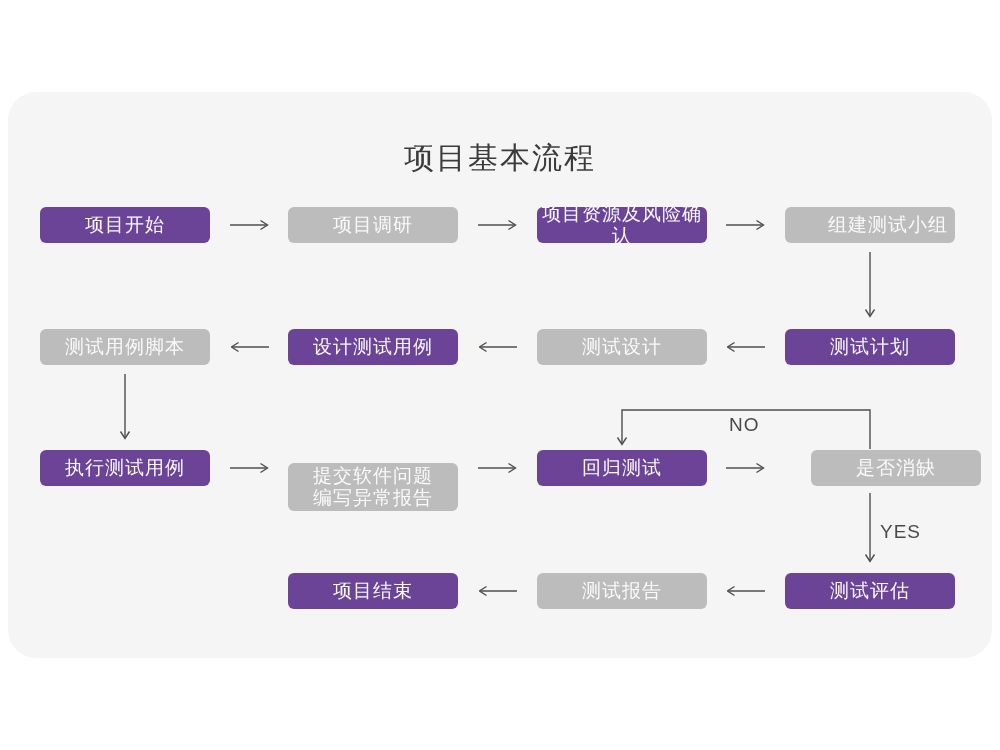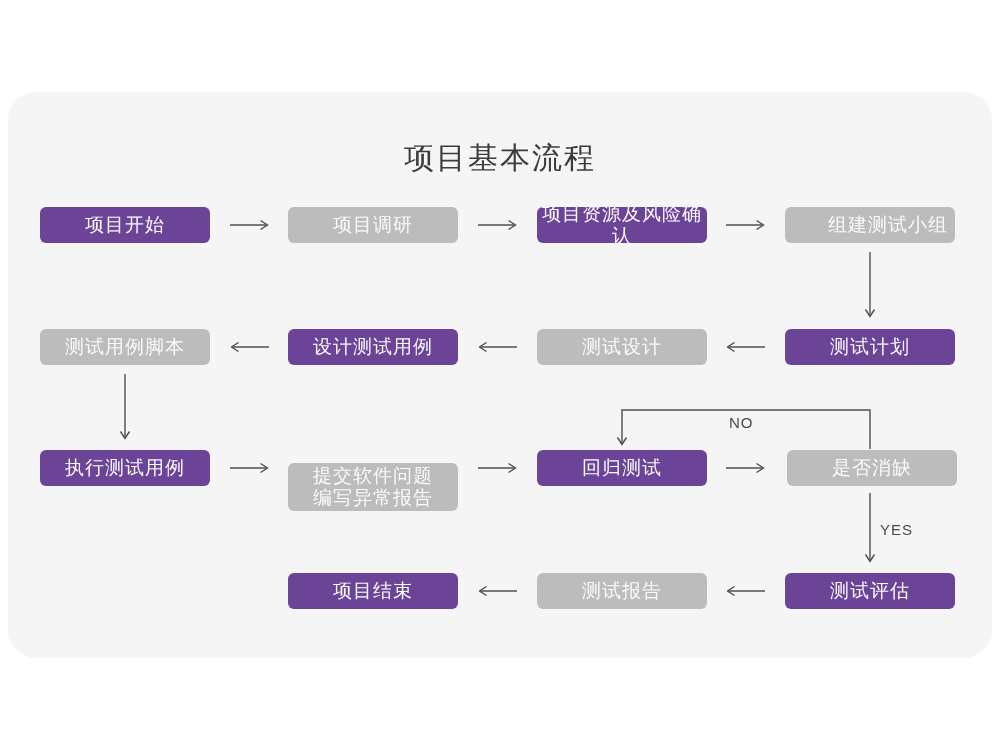--- a/index.html
+++ b/index.html
@@ -41,26 +41,26 @@
   #n-research{left:288px;top:207px;}
   #n-risk{left:537px;top:207px;}
   #n-team{left:785px;top:207px;padding-left:36px;}
   #n-case-script{left:40px;top:329px;}
   #n-case-design{left:288px;top:329px;}
   #n-design{left:537px;top:329px;}
   #n-plan{left:785px;top:329px;}
   #n-execute{left:40px;top:450px;text-align:right;}
   #n-submit{left:288px;top:444px;margin-top:19px;}
   #n-regression{left:537px;top:450px;}
-  #n-defect{left:787px;top:450px;}
+  #n-defect{left:811px;top:450px;}
   #n-end{left:288px;top:573px;font-family:Liberation Serif, serif;}
   #n-report{left:537px;top:573px;}
   #n-evaluate{left:785px;top:573px;}
   .edge-label{
-    position:absolute;font-size:15px;color:var(--label-text);
+    position:absolute;font-size:19px;color:var(--label-text);
     letter-spacing:1px;
   }
   #lbl-no{left:729px;top:414px;}
   #lbl-yes{left:880px;top:521px;}
   svg.edges{position:absolute;left:0;top:0;pointer-events:none;color:var(--arrow);}
   svg.edges path{stroke:currentColor;fill:none;stroke-width:1.4;}
 </style>
 </head>
 <body>
 

